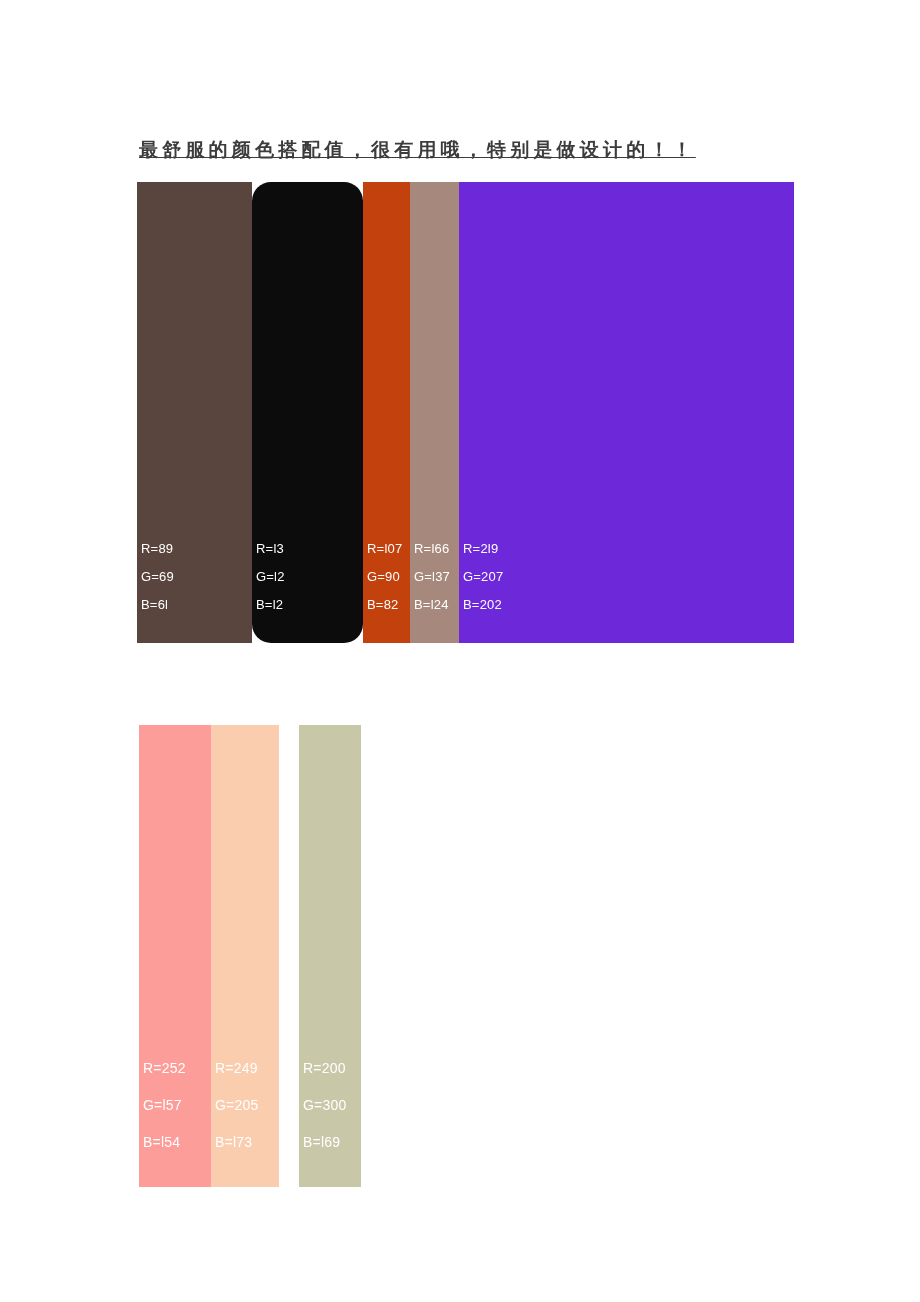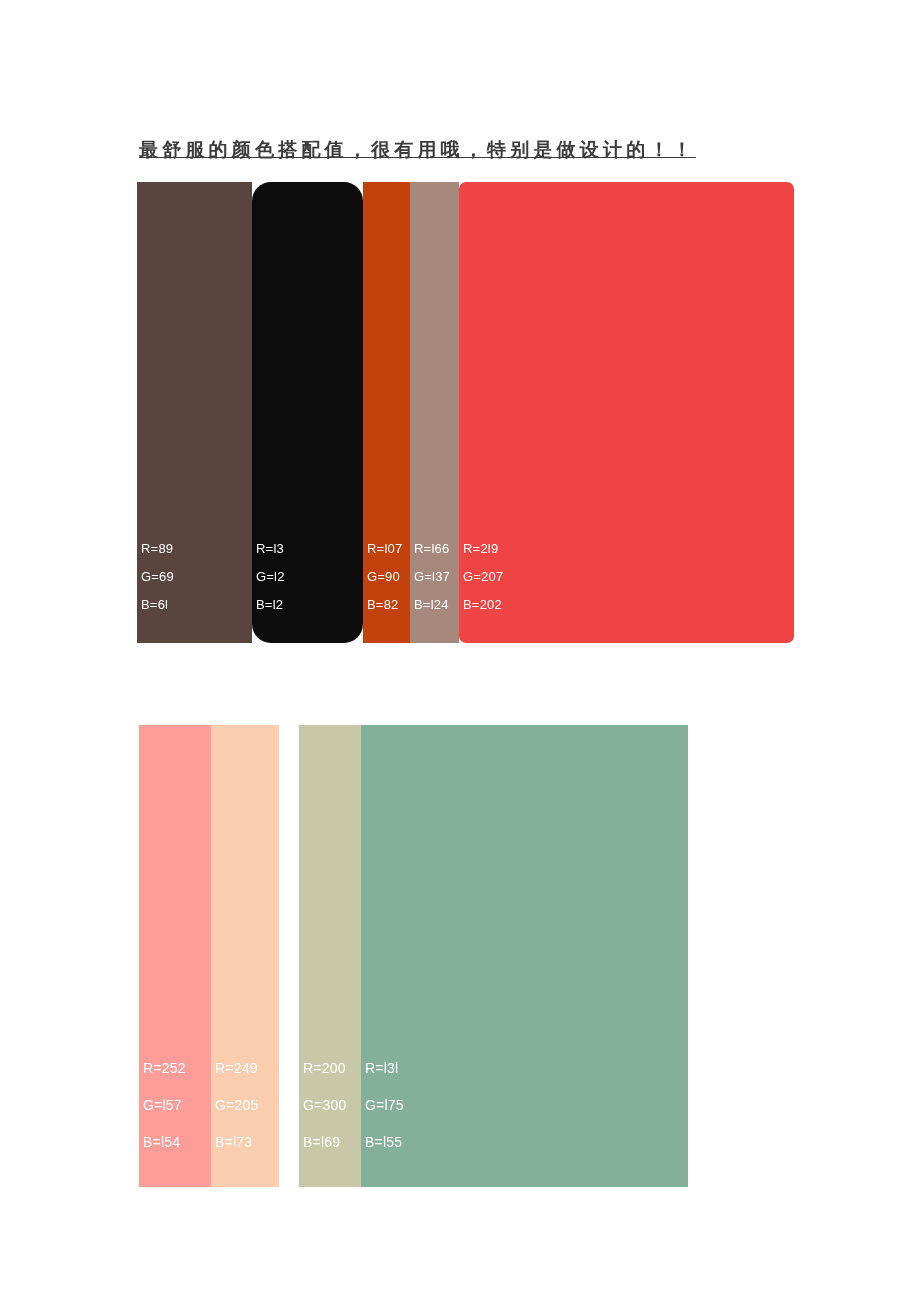--- a/index.html
+++ b/index.html
@@ -109,21 +109,21 @@
         <span class="swatch-label">B=82</span>
       </div>
     </div>
     <div class="swatch" style="background: rgb(166, 137, 124); width: 49px;">
       <div class="swatch-labels">
         <span class="swatch-label">R=l66</span>
         <span class="swatch-label">G=l37</span>
         <span class="swatch-label">B=l24</span>
       </div>
     </div>
-    <div class="swatch" style="background: #ef4444; width: 335px; border-radius: 7px;">
+    <div class="swatch" style="background: #6d28d9; width: 335px;">
       <div class="swatch-labels">
         <span class="swatch-label">R=2l9</span>
         <span class="swatch-label">G=207</span>
         <span class="swatch-label">B=202</span>
       </div>
     </div>
   </div>
 
 <div class="palette" id="palette-2">
     <div class="swatch" style="background: rgb(252, 157, 154); width: 72px;">
@@ -140,20 +140,13 @@
         <span class="swatch-label">B=l73</span>
       </div>
     </div>
     <div class="swatch" style="background: rgb(200, 200, 169); width: 62px; margin-left: 20px;">
       <div class="swatch-labels">
         <span class="swatch-label">R=200</span>
         <span class="swatch-label">G=300</span>
         <span class="swatch-label">B=l69</span>
       </div>
     </div>
-    <div class="swatch" style="background: rgb(131, 175, 155); width: 327px;">
-      <div class="swatch-labels">
-        <span class="swatch-label">R=l3l</span>
-        <span class="swatch-label">G=l75</span>
-        <span class="swatch-label">B=l55</span>
-      </div>
-    </div>
   </div>
 
 </body></html>

